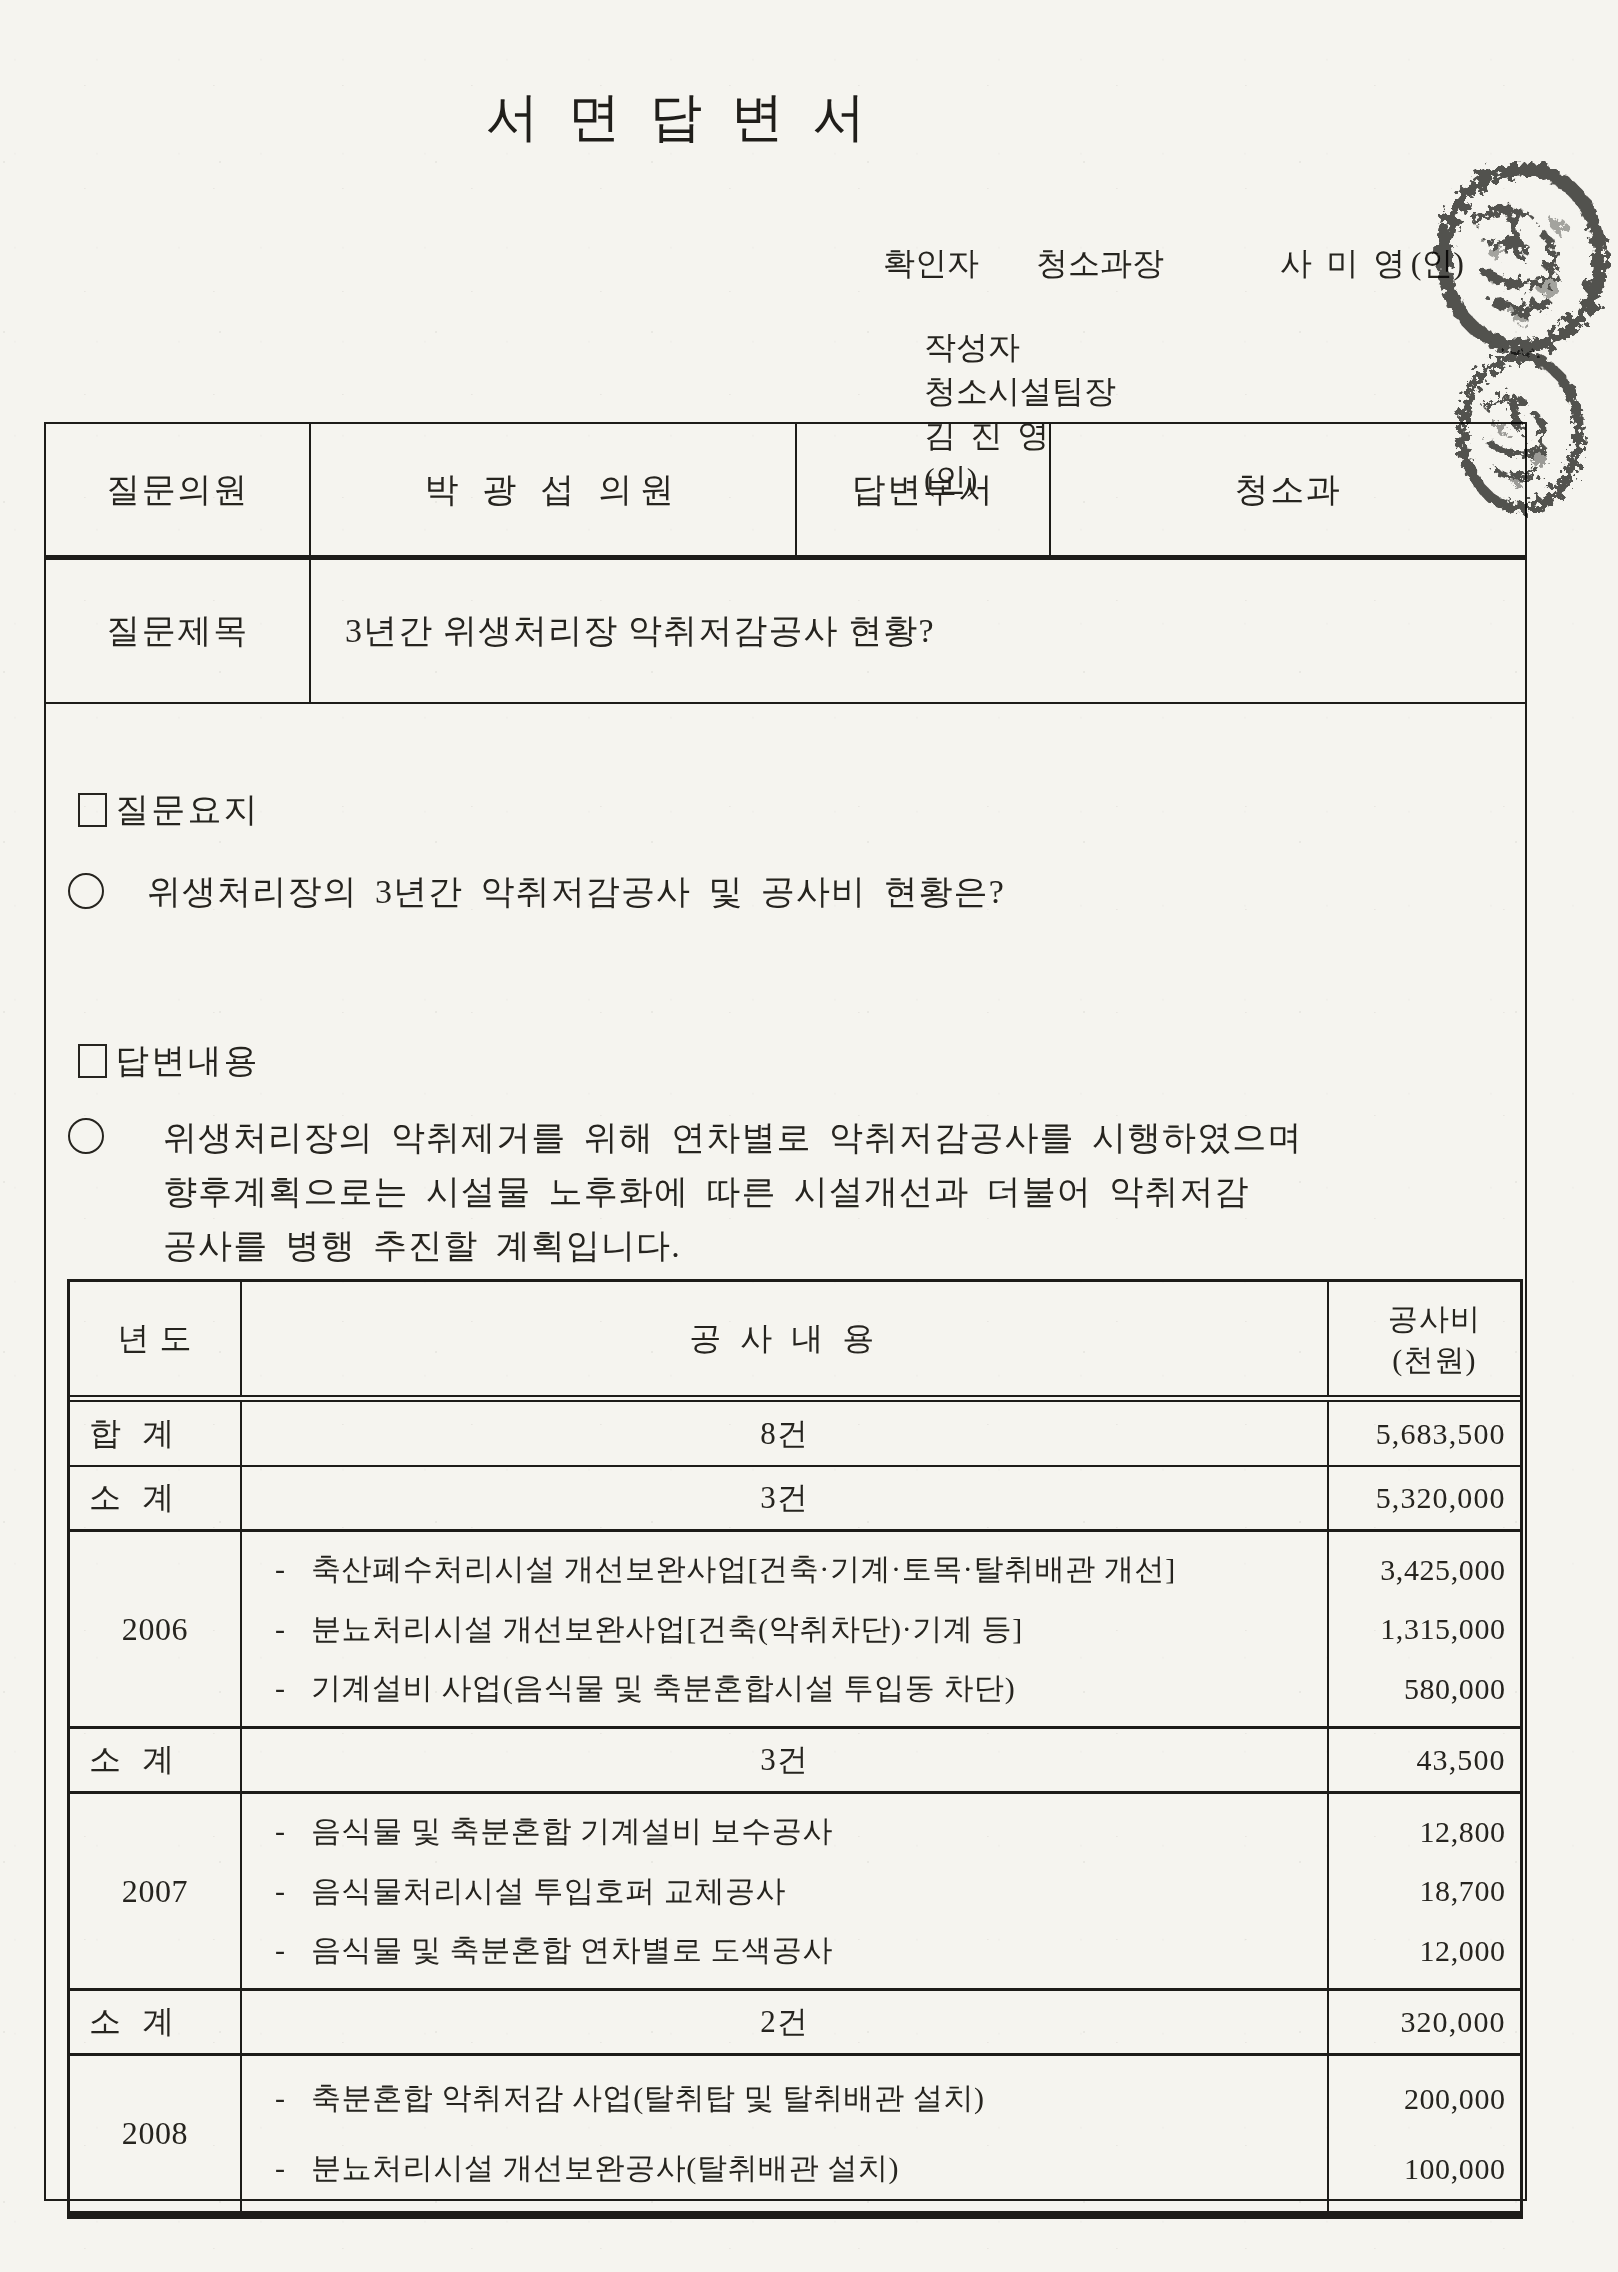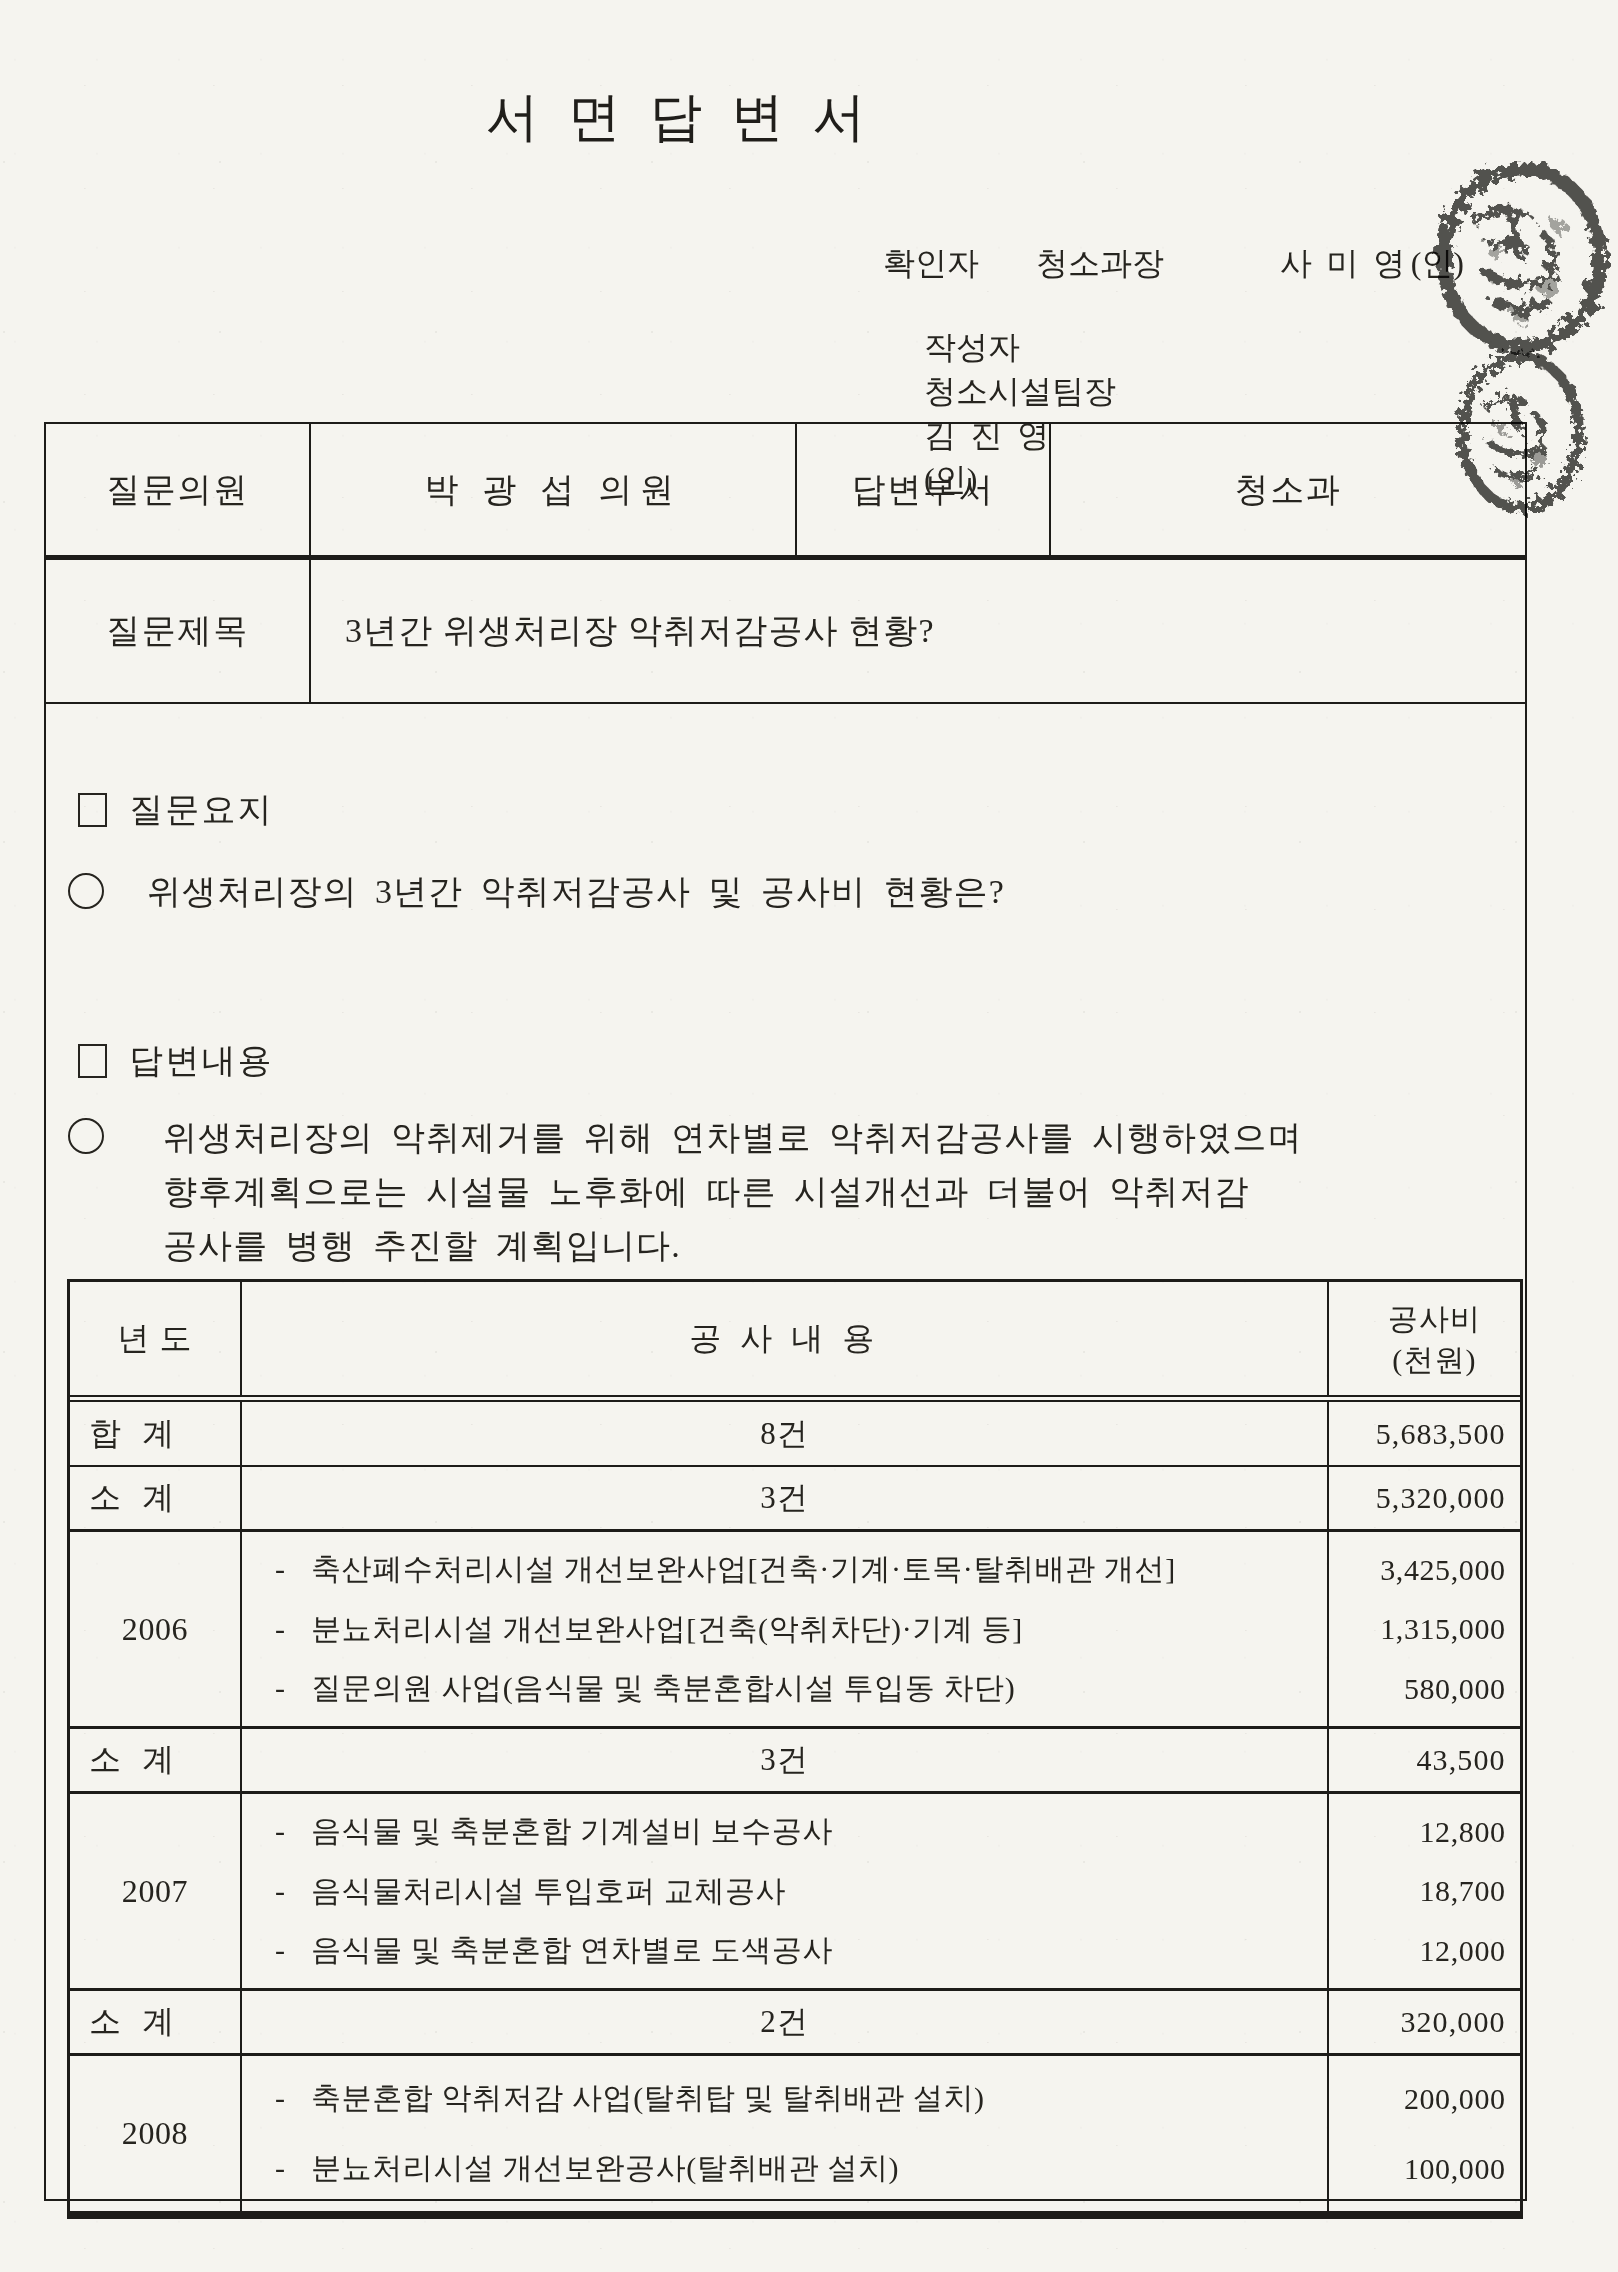--- a/index.html
+++ b/index.html
@@ -52,21 +52,21 @@
     z-index:2;
   }
   .info-row1{display:grid;grid-template-columns:265px 486px 254px 1fr;height:136px;border-bottom:5px solid var(--line);}
   .info-row2{display:grid;grid-template-columns:265px 1fr;height:144px;border-bottom:2.2px solid var(--line);}
   .info-cell{display:flex;align-items:center;justify-content:center;font-size:34px;letter-spacing:1.7px;white-space:nowrap;}
   .info-cell.bd{border-right:2.2px solid var(--line);}
   .info-subject{justify-content:flex-start;padding-left:34px;letter-spacing:1.1px;}
   .sp{letter-spacing:7.7px;}
   
   .qa{position:relative;width:100%;}
-  .heading{margin-left:32px;display:flex;align-items:center;gap:22px;font-size:34px;letter-spacing:2.2px;}
+  .heading{margin-left:32px;display:flex;align-items:center;gap:8px;font-size:34px;letter-spacing:2.2px;}
   .q-heading{margin-top:83px;}
   .a-heading{margin-top:119px;}
   .sq{width:29px;height:34px;border:2.8px solid var(--ink);display:inline-block;flex:none;}
   .bullet-grid{margin-left:22px;display:grid;grid-template-columns:39px 1fr;column-gap:56px;}
   .q-bullet{margin-top:32px;gap:40px;}
   .a-bullet{margin-top:26.5px;}
   .ci{width:36px;height:36px;border:2.8px solid var(--ink);border-radius:50%;display:inline-block;margin-top:7.7px;flex:none;}
   .b-lines{font-size:34px;letter-spacing:1.1px;}
   .b-lines span{display:block;line-height:54px;}
   .word-gap{word-spacing:7.7px;}
@@ -221,21 +221,21 @@
                 <div class="t-item">
                   <div class="t-dash">-</div>
                   <div class="t-itemtext">축산폐수처리시설 개선보완사업[건축·기계·토목·탈취배관 개선]</div>
                 </div>
                 <div class="t-item">
                   <div class="t-dash">-</div>
                   <div class="t-itemtext">분뇨처리시설 개선보완사업[건축(악취차단)·기계 등]</div>
                 </div>
                 <div class="t-item">
                   <div class="t-dash">-</div>
-                  <div class="t-itemtext">질문의원 사업(음식물 및 축분혼합시설 투입동 차단)</div>
+                  <div class="t-itemtext">기계설비 사업(음식물 및 축분혼합시설 투입동 차단)</div>
                 </div>
               </div>
               <div class="t-cell t-costs">
                 <div class="t-amount">3,425,000</div>
                 <div class="t-amount">1,315,000</div>
                 <div class="t-amount">580,000</div>
               </div>
             </div><div class="t-row t-sumrow t-subtotal">
               <div class="t-cell t-label">소 계</div>
               <div class="t-cell t-count">3건</div>

